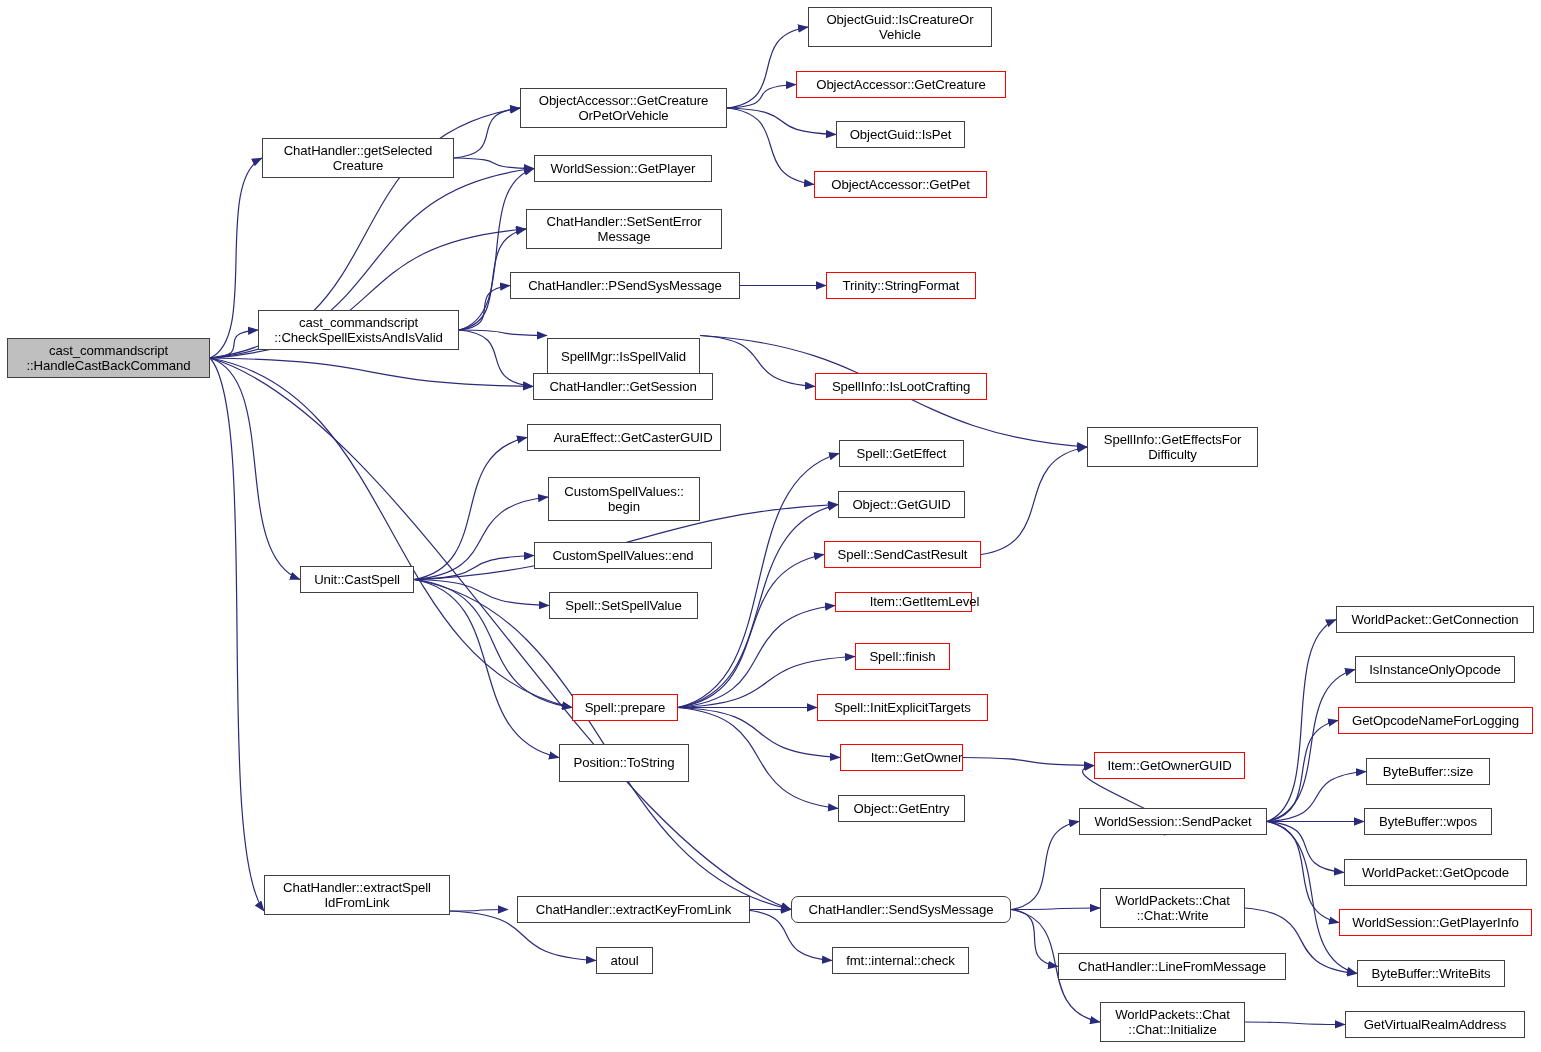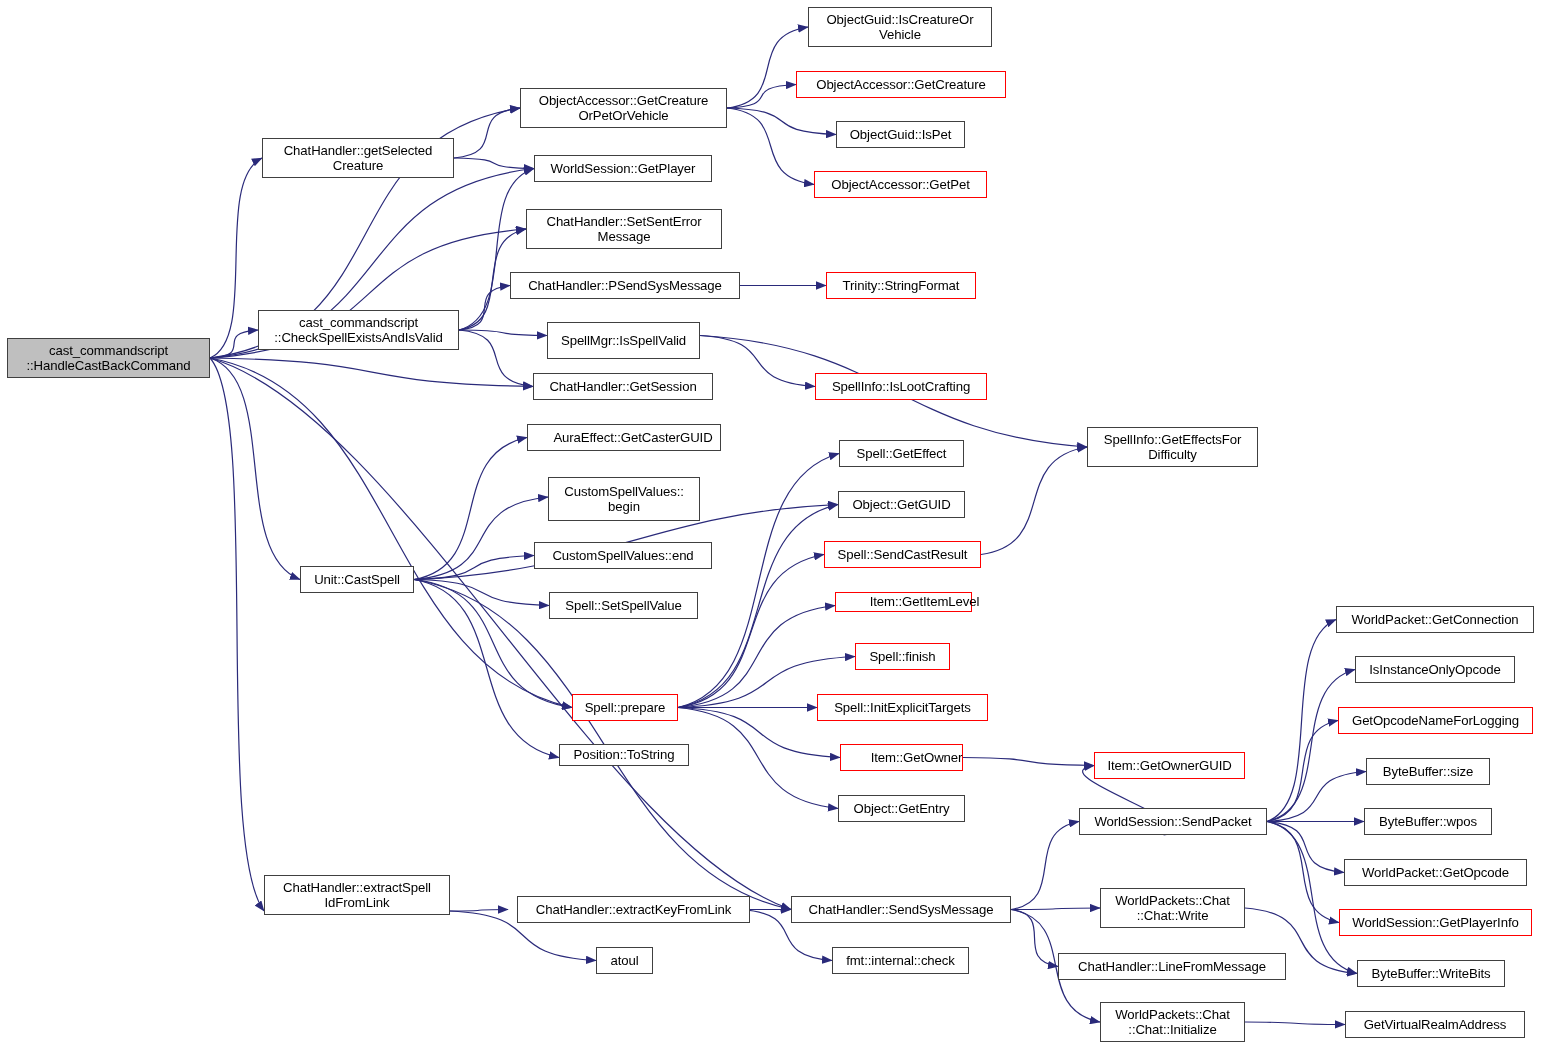--- a/index.html
+++ b/index.html
@@ -125,33 +125,33 @@
       <div class="node" style="left: 808px; top: 7px; width: 184px; height: 40px;">ObjectGuid::IsCreatureOr
 Vehicle</div>
       <div class="node red" style="left: 796px; top: 71px; width: 210px; height: 27px;">ObjectAccessor::GetCreature</div>
       <div class="node" style="left: 836px; top: 121px; width: 129px; height: 27px;">ObjectGuid::IsPet</div>
       <div class="node red" style="left: 814px; top: 171px; width: 173px; height: 27px;">ObjectAccessor::GetPet</div>
       <div class="node" style="left: 534px; top: 155px; width: 178px; height: 27px;">WorldSession::GetPlayer</div>
       <div class="node" style="left: 526px; top: 209px; width: 196px; height: 40px;">ChatHandler::SetSentError
 Message</div>
       <div class="node" style="left: 510px; top: 272px; width: 230px; height: 27px;">ChatHandler::PSendSysMessage</div>
       <div class="node red" style="left: 826px; top: 272px; width: 150px; height: 27px;">Trinity::StringFormat</div>
-      <div class="node" style="left: 547px; top: 322px; width: 153px; height: 37px;">SpellMgr::IsSpellValid</div>
+      <div class="node" style="left: 547px; top: 338px; width: 153px; height: 37px;">SpellMgr::IsSpellValid</div>
       <div class="node" style="left: 533px; top: 373px; width: 180px; height: 27px;">ChatHandler::GetSession</div>
       <div class="node red" style="left: 815px; top: 373px; width: 172px; height: 27px;">SpellInfo::IsLootCrafting</div>
       <div class="node" style="left: 1087px; top: 427px; width: 171px; height: 40px;">SpellInfo::GetEffectsFor
 Difficulty</div>
       <div class="node" style="left: 300px; top: 566px; width: 114px; height: 27px;">Unit::CastSpell</div>
       <div class="node" style="left: 527px; top: 424px; width: 194px; height: 27px; padding-left: 22px;">AuraEffect::GetCasterGUID</div>
       <div class="node" style="left: 548px; top: 477px; width: 152px; height: 44px;">CustomSpellValues::
 begin</div>
       <div class="node" style="left: 534px; top: 542px; width: 178px; height: 27px; text-align: center;">CustomSpellValues::end</div>
       <div class="node" style="left: 549px; top: 592px; width: 149px; height: 27px;">Spell::SetSpellValue</div>
       <div class="node red" style="left: 572px; top: 694px; width: 106px; height: 27px;">Spell::prepare</div>
-      <div class="node" style="left: 559px; top: 744px; width: 130px; height: 22px;">Position::ToString</div>
+      <div class="node" style="left: 559px; top: 744px; width: 130px; height: 38px;">Position::ToString</div>
       <div class="node" style="left: 839px; top: 440px; width: 125px; height: 27px;">Spell::GetEffect</div>
       <div class="node" style="left: 838px; top: 491px; width: 127px; height: 27px;">Object::GetGUID</div>
       <div class="node red" style="left: 824px; top: 541px; width: 157px; height: 27px;">Spell::SendCastResult</div>
       <div class="node red" style="left: 835px; top: 592px; width: 137px; height: 20px; padding-left: 46px;">Item::GetItemLevel</div>
       <div class="node red" style="left: 855px; top: 643px; width: 95px; height: 27px;">Spell::finish</div>
       <div class="node red" style="left: 817px; top: 694px; width: 171px; height: 27px;">Spell::InitExplicitTargets</div>
       <div class="node red" style="left: 840px; top: 744px; width: 123px; height: 27px; padding-left: 34px;">Item::GetOwner</div>
       <div class="node" style="left: 838px; top: 795px; width: 127px; height: 27px;">Object::GetEntry</div>
       <div class="node red" style="left: 1094px; top: 752px; width: 151px; height: 27px;">Item::GetOwnerGUID</div>
       <div class="node" style="left: 1079px; top: 808px; width: 188px; height: 27px;">WorldSession::SendPacket</div>
@@ -160,21 +160,21 @@
       <div class="node red" style="left: 1338px; top: 707px; width: 195px; height: 27px;">GetOpcodeNameForLogging</div>
       <div class="node" style="left: 1366px; top: 758px; width: 124px; height: 27px;">ByteBuffer::size</div>
       <div class="node" style="left: 1364px; top: 808px; width: 128px; height: 27px;">ByteBuffer::wpos</div>
       <div class="node" style="left: 1344px; top: 859px; width: 183px; height: 27px;">WorldPacket::GetOpcode</div>
       <div class="node red" style="left: 1339px; top: 909px; width: 193px; height: 27px;">WorldSession::GetPlayerInfo</div>
       <div class="node" style="left: 1357px; top: 960px; width: 148px; height: 27px;">ByteBuffer::WriteBits</div>
       <div class="node" style="left: 264px; top: 875px; width: 186px; height: 40px;">ChatHandler::extractSpell
 IdFromLink</div>
       <div class="node" style="left: 508px; top: 896px; width: 233px; height: 27px; margin-left: 9px;">ChatHandler::extractKeyFromLink</div>
       <div class="node" style="left: 596px; top: 947px; width: 57px; height: 27px;">atoul</div>
-      <div class="node" style="left: 791px; top: 896px; width: 220px; height: 27px;">ChatHandler::SendSysMessage</div>
+      <div class="node" style="left: 791px; top: 896px; width: 220px; height: 27px; border-radius: 7px;">ChatHandler::SendSysMessage</div>
       <div class="node" style="left: 832px; top: 947px; width: 137px; height: 27px;">fmt::internal::check</div>
       <div class="node" style="left: 1100px; top: 888px; width: 145px; height: 40px;">WorldPackets::Chat
 ::Chat::Write</div>
       <div class="node" style="left: 1058px; top: 953px; width: 228px; height: 27px;">ChatHandler::LineFromMessage</div>
       <div class="node" style="left: 1100px; top: 1002px; width: 145px; height: 40px;">WorldPackets::Chat
 ::Chat::Initialize</div>
       <div class="node" style="left: 1345px; top: 1011px; width: 180px; height: 27px;">GetVirtualRealmAddress</div>
     </div>
 </div>
 

